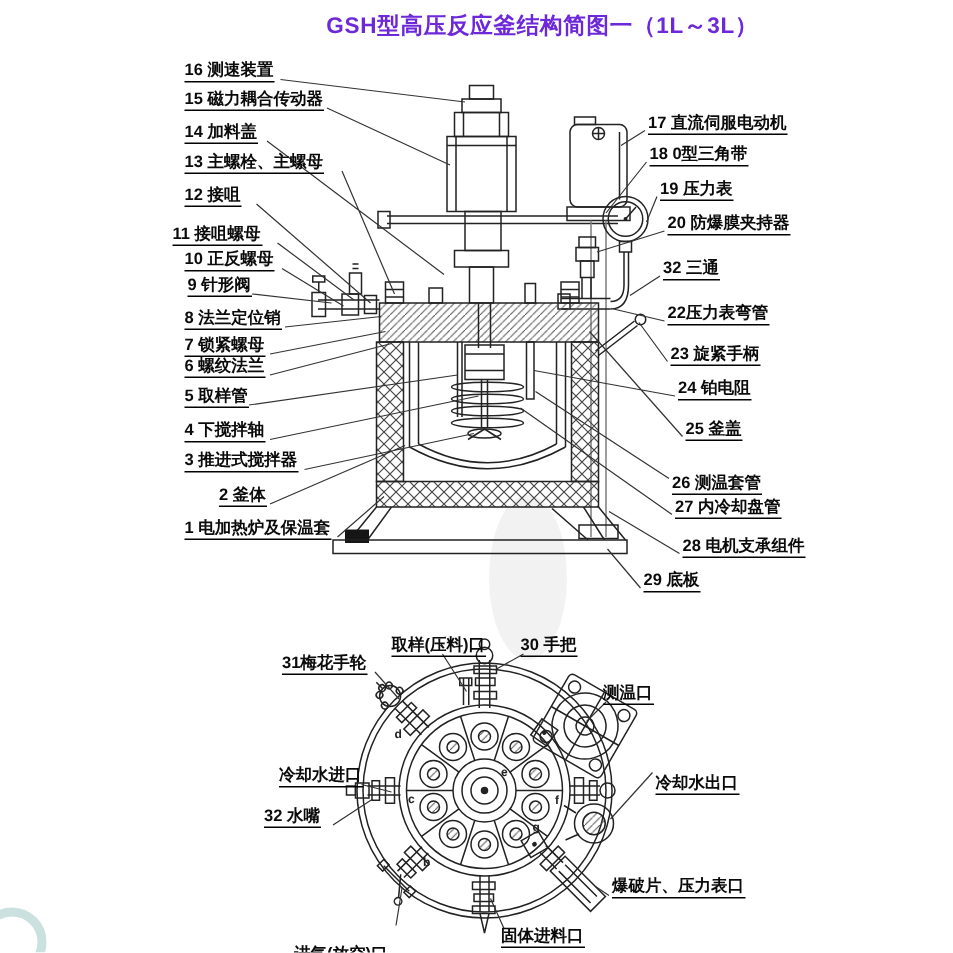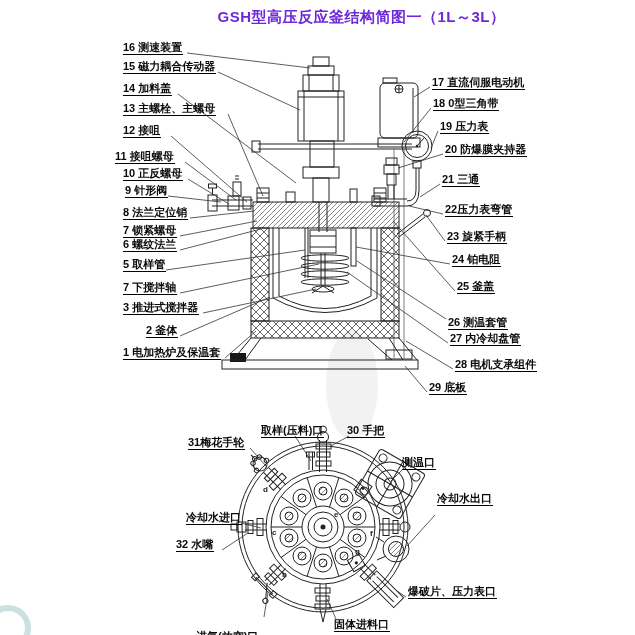--- a/index.html
+++ b/index.html
@@ -294,45 +294,45 @@
 <div class="lbl" style="left:123px;top:82px">14 加料盖</div>
 <div class="lbl" style="left:123px;top:102px">13 主螺栓、主螺母</div>
 <div class="lbl" style="left:123px;top:124px">12 接咀</div>
 <div class="lbl" style="left:115px;top:150px">11 接咀螺母</div>
 <div class="lbl" style="left:123px;top:167px">10 正反螺母</div>
 <div class="lbl" style="left:125px;top:184px">9 针形阀</div>
 <div class="lbl" style="left:123px;top:206px">8 法兰定位销</div>
 <div class="lbl" style="left:123px;top:224px">7 锁紧螺母</div>
 <div class="lbl" style="left:123px;top:238px">6 螺纹法兰</div>
 <div class="lbl" style="left:123px;top:258px">5 取样管</div>
-<div class="lbl" style="left:123px;top:281px">7 下搅拌轴</div>
+<div class="lbl" style="left:123px;top:281px">4 下搅拌轴</div>
 <div class="lbl" style="left:123px;top:301px">3 推进式搅拌器</div>
 <div class="lbl" style="left:146px;top:324px">2 釜体</div>
 <div class="lbl" style="left:123px;top:346px">1 电加热炉及保温套</div>
 
 <div class="lbl" style="left:432px;top:76px">17 直流伺服电动机</div>
 <div class="lbl" style="left:433px;top:97px">18 0型三角带</div>
 <div class="lbl" style="left:440px;top:120px">19 压力表</div>
 <div class="lbl" style="left:445px;top:143px">20 防爆膜夹持器</div>
-<div class="lbl" style="left:442px;top:173px">21 三通</div>
+<div class="lbl" style="left:442px;top:173px">32 三通</div>
 <div class="lbl" style="left:445px;top:203px">22压力表弯管</div>
 <div class="lbl" style="left:447px;top:230px">23 旋紧手柄</div>
 <div class="lbl" style="left:452px;top:253px">24 铂电阻</div>
 <div class="lbl" style="left:457px;top:280px">25 釜盖</div>
 <div class="lbl" style="left:448px;top:316px">26 测温套管</div>
 <div class="lbl" style="left:450px;top:332px">27 内冷却盘管</div>
 <div class="lbl" style="left:455px;top:358px">28 电机支承组件</div>
 <div class="lbl" style="left:429px;top:381px">29 底板</div>
 
 <div class="lbl" style="left:188px;top:436px">31梅花手轮</div>
 <div class="lbl" style="left:261px;top:424px">取样(压料)口</div>
 <div class="lbl" style="left:347px;top:424px">30 手把</div>
 <div class="lbl" style="left:402px;top:456px">测温口</div>
 <div class="lbl" style="left:186px;top:511px">冷却水进口</div>
-<div class="lbl" style="left:437px;top:492px">冷却水出口</div>
+<div class="lbl" style="left:437px;top:516px">冷却水出口</div>
 <div class="lbl" style="left:176px;top:538px">32 水嘴</div>
 <div class="lbl" style="left:196px;top:630px">进气(放空)口</div>
 <div class="lbl" style="left:334px;top:618px">固体进料口</div>
 <div class="lbl" style="left:408px;top:585px">爆破片、压力表口</div>
 
 <div class="ltr" style="left:263px;top:486px">d</div>
 <div class="ltr" style="left:272px;top:529px">c</div>
 <div class="ltr" style="left:282px;top:571px">b</div>
 <div class="ltr" style="left:334px;top:511px">e</div>
 <div class="ltr" style="left:370px;top:530px">f</div>

